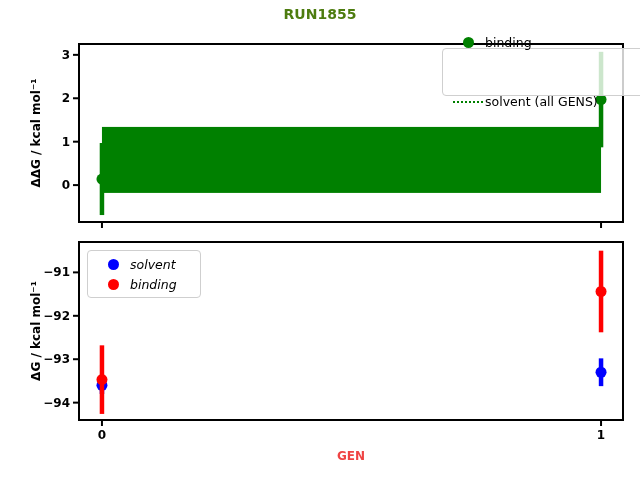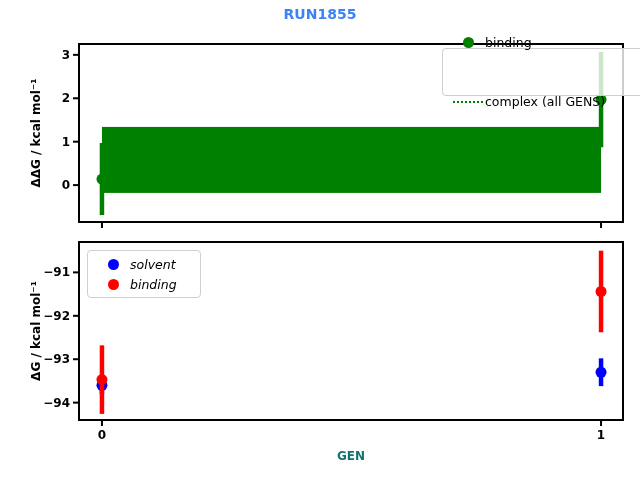--- a/index.html
+++ b/index.html
@@ -6,34 +6,34 @@
   .fig{
     position:relative;
     width:640px;height:480px;
     background:#ffffff;
     font-family:"DejaVu Sans","Liberation Sans",sans-serif;
     overflow:hidden;
   }
   .title{
     position:absolute;top:6px;left:0;width:640px;
     text-align:center;
-    font-size:14px;font-weight:bold;color:#3b82f6;
+    font-size:14px;font-weight:bold;color:#4d7c0f;
   }
   .ylabel{
     position:absolute;
     transform:translate(-50%,-50%) rotate(-90deg);
     white-space:nowrap;
     font-size:12px;font-weight:bold;color:#000;
   }
   .ylabel-top{left:36px;top:133px;}
   .ylabel-bottom{left:36px;top:331px;}
   .xlabel{
     position:absolute;left:351px;top:456px;
     transform:translate(-50%,-50%);
-    font-size:12px;font-weight:bold;color:#0f766e;
+    font-size:12px;font-weight:bold;color:#ef4444;
     white-space:nowrap;
   }
   .legend{
     position:absolute;
     box-sizing:border-box;
     background:rgba(255,255,255,0.8);
     border:1px solid #cfcfcf;
     border-radius:4px;
     padding:4px 8px;
     display:flex;flex-direction:column;
@@ -107,21 +107,21 @@
     <div class="lrow">
       <span class="licon">
           <span class="dot" style="background-color: rgb(0, 128, 0); border-color: rgb(0, 128, 0);"></span>
         </span>
       <span class="llabel">binding</span>
     </div>
     <div class="lrow">
       <span class="licon">
           <span class="dotline" style="background-color: transparent; border-color: rgb(0, 128, 0);"></span>
         </span>
-      <span class="llabel">complex (all GENS)</span>
+      <span class="llabel">solvent (all GENS)</span>
     </div>
   </div>
 
   <div class="legend legend-bottom">
     <div class="lrow">
       <span class="licon">
           <span class="dot" style="background-color: rgb(0, 0, 255); border-color: rgb(0, 0, 255);"></span>
         </span>
       <span class="llabel">solvent</span>
     </div>

